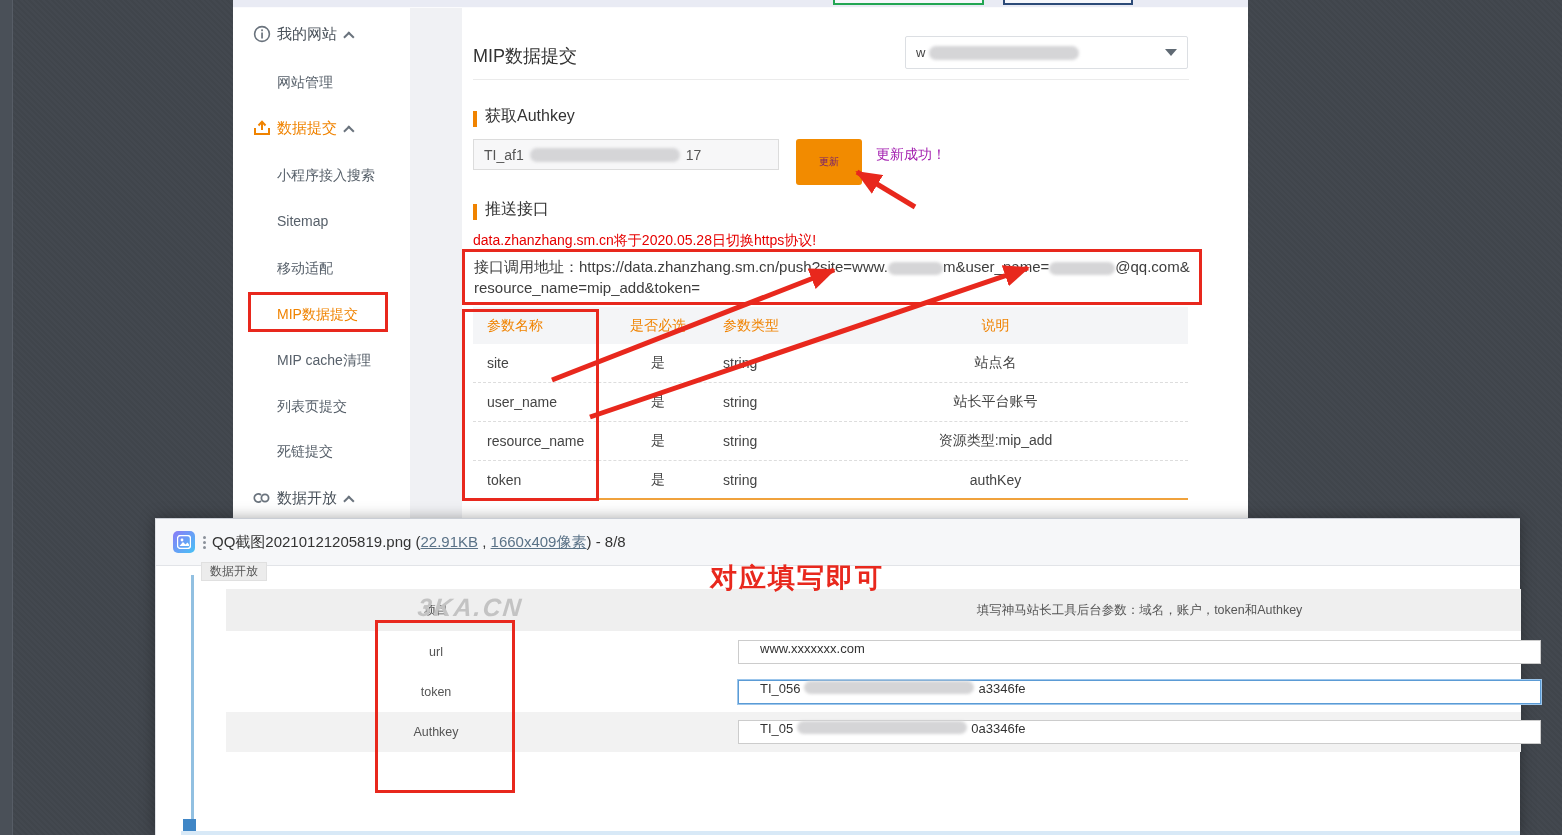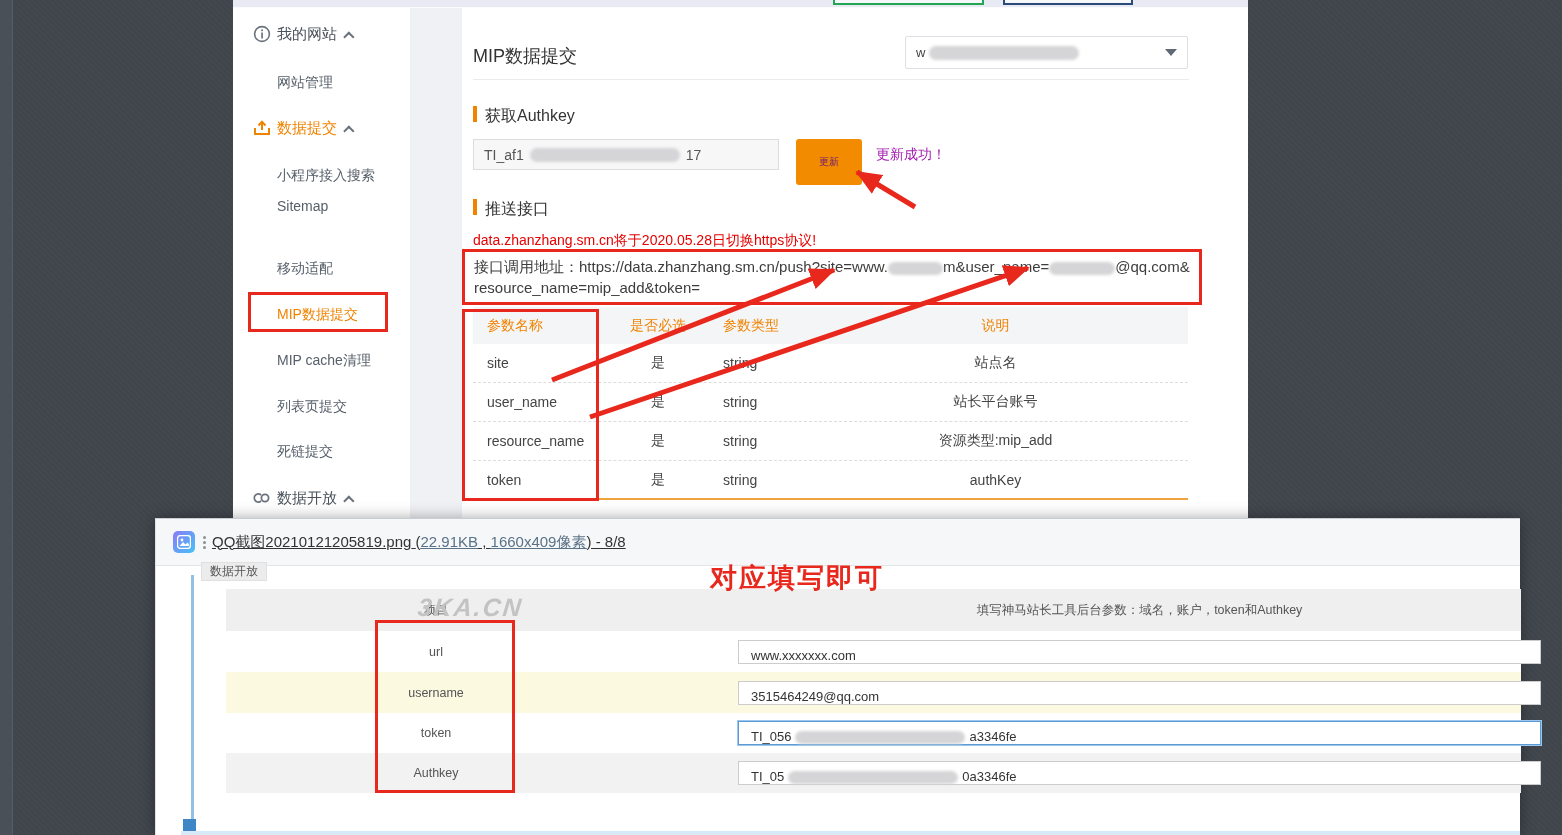--- a/index.html
+++ b/index.html
@@ -30,21 +30,21 @@
   .caret { display:inline-block; width:8px; height:8px; border-left:2px solid #6a737d; border-top:2px solid #6a737d; transform:rotate(45deg) translateY(3px); margin-left:10px; }
   .mip-box { left:248px; top:292px; width:140px; height:40px; border:3px solid #e8281d; }
 
   
   .content { left:462px; top:8px; width:786px; height:510px; background:#fff; }
   .page-title { left:11px; top:36px; font-size:18px; color:#333; }
   .site-select { left:443px; top:28px; width:283px; height:33px; border:1px solid #dcdfe3; border-radius:2px; background:#fff; display:flex; align-items:center; padding:0 10px; cursor:pointer; }
   .site-select .val { font-size:13px; color:#444; margin-right:4px; }
   .sel-caret { margin-left:auto; width:0; height:0; border-left:6px solid transparent; border-right:6px solid transparent; border-top:7px solid #606a74; }
   .h-div { left:11px; top:71px; width:716px; height:1px; background:#ebebeb; }
-  .sec-title { font-size:16px; color:#333; display:flex; align-items:flex-start; }
+  .sec-title { font-size:16px; color:#333; display:flex; align-items:flex-end; }
   .sec-title::before { content:""; display:inline-block; width:4px; height:16px; background:#f08300; margin-right:8px; }
   .key-input { left:11px; top:131px; width:306px; height:31px; background:#f7f7f8; border:1px solid #dcdcdc; display:flex; align-items:center; padding:0 10px; font-size:14px; color:#555; }
   .btn-update { left:334px; top:131px; width:66px; height:46px; background:#f28b00; border:none; border-radius:3px; color:#701a75; font-size:10px; cursor:pointer; font-family:inherit; }
   .success-msg { left:414px; top:138px; font-size:14px; color:#a21caf; }
   .warn-msg { left:11px; top:224px; font-size:14px; color:#e60000; }
   .url-box { left:0; top:241px; width:740px; min-height:54px; border:3px solid #e8281d; background:#fff; padding:4px 9px; font-size:15px; line-height:21px; color:#3d3d3d; word-break:break-all; }
   .mask { display:inline-block; background:#d5d5d7; border-radius:7px; filter:blur(1.6px); vertical-align:middle; }
 
   .param-table { left:11px; top:299px; width:715px; }
   .pt-row { display:flex; align-items:center; height:39px; font-size:14px; color:#444; border-bottom:1px dashed #ddd; }
@@ -60,21 +60,21 @@
   
   .annot-svg { left:0; top:0; pointer-events:none; z-index:40; }
   .fill-hint { left:710px; top:520px; font-size:27px; font-weight:bold; color:#e8281d; z-index:45; letter-spacing:2px;margin-top:40px; }
 
   
   .viewer { left:155px; top:518px; width:1365px; height:317px; background:#fff; border-top:1px solid #c9cdd4; border-left:1px solid #e0e2e6; box-shadow:0 0 14px rgba(0,0,0,.35); z-index:30; }
   .titlebar { position:relative; height:47px; background:#f6f7f9; border-bottom:1px solid #e2e4e8; display:flex; align-items:center; padding:0 14px 0 17px; }
   .app-icon { width:22px; height:22px; border-radius:5px; background:linear-gradient(135deg,#8a7bf7,#46c2f5); display:flex; align-items:center; justify-content:center; flex:0 0 auto; }
   .vdots { width:3px; margin:0 6px 0 8px; display:flex; flex-direction:column; gap:2px; }
   .vdots i { width:3px; height:3px; border-radius:50%; background:#8a9099; }
-  .vtitle { font-size:15px; color:#333; white-space:nowrap;text-decoration:underline; }
+  .vtitle { font-size:15px; color:#333; white-space:nowrap; }
   .vlink { color:#5a7287; text-decoration:underline; cursor:pointer; }
   .tb-right { margin-left:auto; display:flex; align-items:center; gap:21px; }
   .avatar { width:22px; height:22px; border-radius:50%; background:#d9dde3; position:relative; overflow:hidden; }
   .avatar::before { content:""; position:absolute; left:7px; top:4px; width:8px; height:8px; border-radius:50%; background:#fff; }
   .avatar::after { content:""; position:absolute; left:3px; top:13px; width:16px; height:10px; border-radius:50%; background:#fff; }
   .login { font-size:14px; color:#5f6b77; cursor:pointer; margin-left:-11px; }
   .tb-div { width:1px; height:18px; background:#d6dade; }
   .wicon { width:17px; height:17px; cursor:pointer; display:block; }
   .wicon * { stroke:#596066; stroke-width:1.7; fill:none; }
 
@@ -84,21 +84,21 @@
   .blue-square { left:27px; top:300px; width:13px; height:13px; background:#3f86c6; }
   .vbottom { left:25px; bottom:0; right:0; height:4px; background:#d8e9f7; }
 
   .shot-form { left:45px; top:70px; width:1320px; }
   .f-row { position:relative; display:flex; align-items:center; height:41px; background:#fff;margin-left:25px; }
   .f-head { height:42px; background:#efefef; }
   .f-label { width:420px; text-align:center; font-size:12.5px; color:#555; }
   .f-head .f-label { font-size:12px; }
   .row-cream { background:#fbf9e0; }
   .row-gray { background:#f2f2f2; }
-  .f-input { position:absolute; left:512px; width:803px; height:24px; border:1px solid #ccc; background:#fff; display:flex; align-items:flex-end; padding:0 12px; font-size:13px; color:#333; }
+  .f-input { position:absolute; left:512px; width:803px; height:24px; border:1px solid #ccc; background:#fff; display:flex; align-items:flex-start; padding:0 21px; font-size:13px; color:#333; }
   .f-input-focus { border:1px solid #5b9bd5; box-shadow:0 0 0 1px #9cc6ec; }
   .f-note { position:absolute; left:512px; width:803px; text-align:center; font-size:12.5px; color:#555; }
   .watermark { position:absolute; left:192px; top:4px; font-size:25px; font-style:italic; font-weight:bold; color:#c3c3c3; transform:skewX(-6deg); letter-spacing:2px; }
   .form-red-box { left:375px; top:620px; width:140px; height:173px; border:3px solid #e8281d; z-index:35; }
 </style>
 </head>
 <body>
 
 <div class="abs left-edge"></div>
 <div class="abs top-strip"></div>
@@ -119,21 +119,21 @@
   <div class="nav-item nav-group nav-orange" style="top:110px">
     <span class="gicon">
       <svg viewBox="0 0 18 18">
           <path d="M2 9 v6 h14 v-6" stroke="#f08300" stroke-width="2" fill="none"></path>
           <path d="M9 11 V4" stroke="#f08300" stroke-width="2"></path>
           <path d="M5.5 6.5 L9 2.8 L12.5 6.5" stroke="#f08300" stroke-width="2" fill="none"></path>
         </svg>
     </span><span>数据提交</span><span class="caret"></span>
   </div>
   <div class="nav-item" style="top:157px"><span>小程序接入搜索</span></div>
-  <div class="nav-item" style="top:188px"><span>Sitemap</span></div>
+  <div class="nav-item" style="top:203px"><span>Sitemap</span></div>
   <div class="nav-item" style="top:250px"><span>移动适配</span></div>
   <div class="nav-item nav-orange" style="top:296px"><span>MIP数据提交</span></div>
   <div class="nav-item" style="top:342px"><span>MIP cache清理</span></div>
   <div class="nav-item" style="top:388px"><span>列表页提交</span></div>
   <div class="nav-item" style="top:433px"><span>死链提交</span></div>
   <div class="nav-item nav-group" style="top:480px">
     <span class="gicon">
       <svg viewBox="0 0 18 18">
           <path d="M8 6 a4 4 0 1 0 0 6" stroke="#6a737d" stroke-width="1.8" fill="none"></path>
           <circle cx="12" cy="9" r="3.6" stroke="#6a737d" stroke-width="1.8" fill="none"></circle>
@@ -254,26 +254,20 @@
       <span class="f-label">项目</span>
       <span class="watermark">3KA.CN</span>
       <span class="f-note">填写神马站长工具后台参数：域名，账户，token和Authkey</span>
     </div>
     <div class="f-row">
       <span class="f-label">url</span>
       <span class="f-input">
           <span>www.xxxxxxx.com</span>
         </span>
     </div>
-    <div class="f-row row-cream">
-      <span class="f-label">username</span>
-      <span class="f-input">
-          <span>3515464249@qq.com</span>
-        </span>
-    </div>
     <div class="f-row" style="height:40px">
       <span class="f-label">token</span>
       <span class="f-input f-input-focus">
         <span>TI_056</span>
         <span class="mask" style="width:170px;height:13px;margin:0 4px"></span>
         <span>a3346fe</span>
       </span>
     </div>
     <div class="f-row row-gray" style="height:40px">
       <span class="f-label">Authkey</span>

